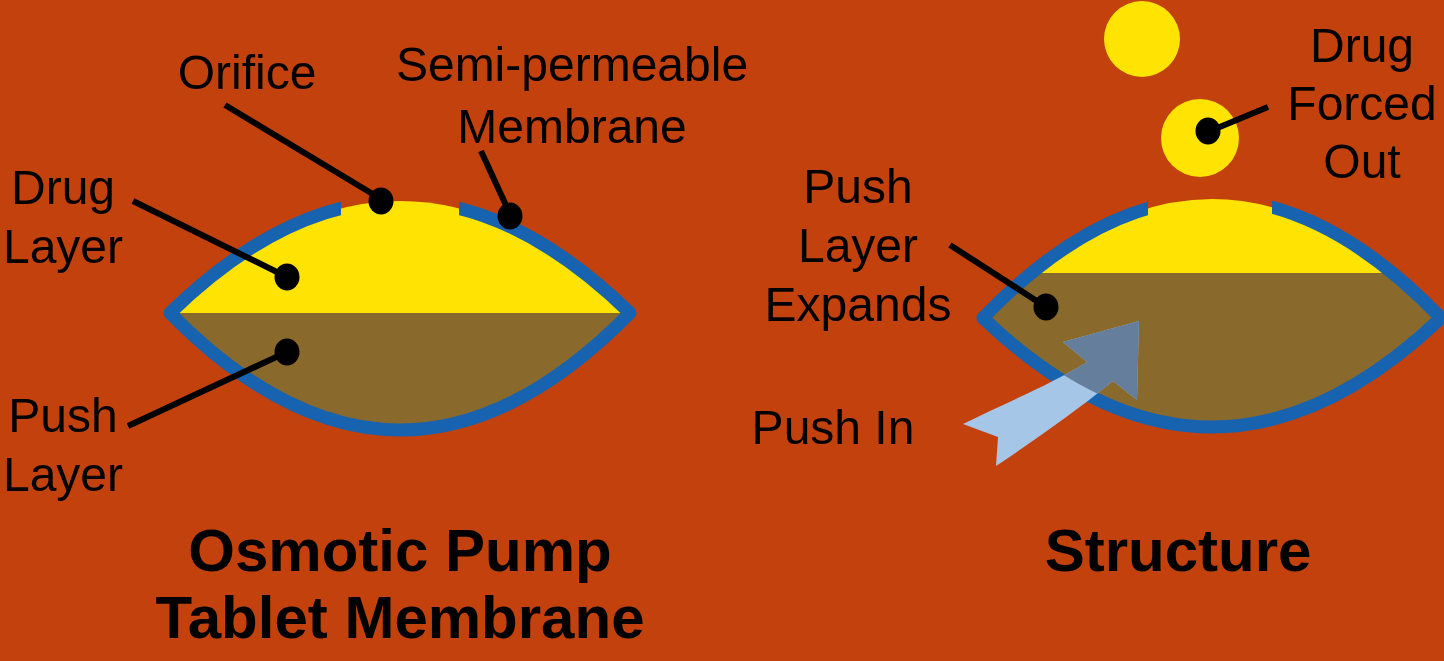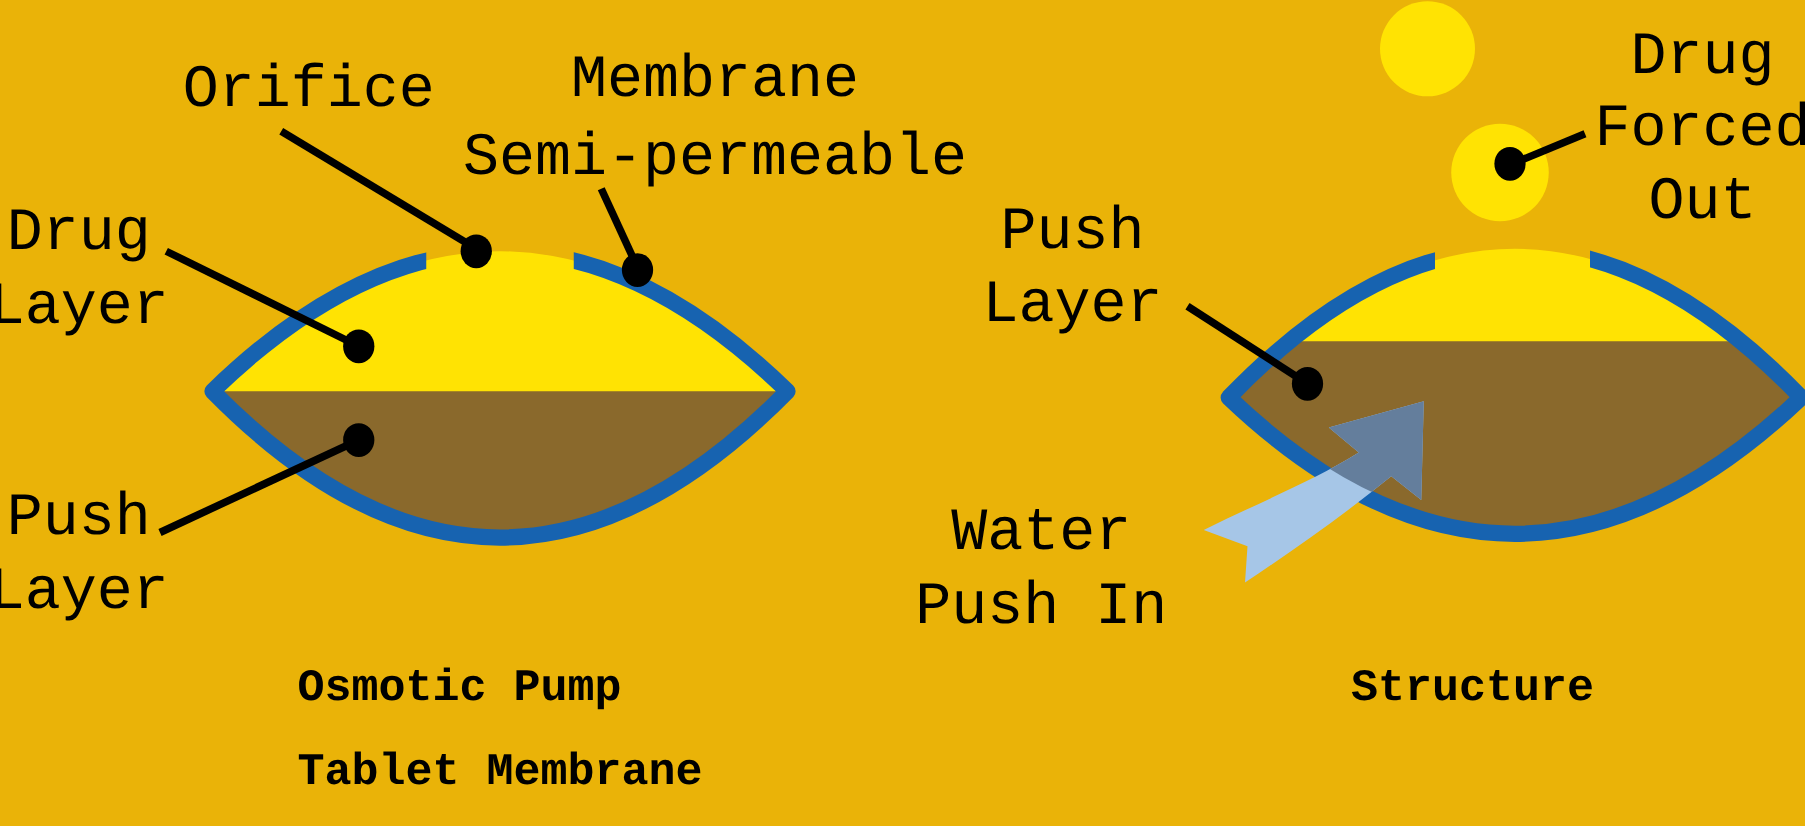--- a/index.html
+++ b/index.html
@@ -4,23 +4,23 @@
 <style>
   html, body {
     margin: 0;
     padding: 0;
     background: #FFFFFF;
   }
   .canvas {
     position: relative;
     width: 1444px;
     height: 661px;
-    background: #eab308;
+    background: #c2410c;
     overflow: hidden;
-    font-family: Liberation Mono, monospace;
+    font-family: Liberation Sans, sans-serif;
     color: #000;
   }
   .canvas svg {
     position: absolute;
     left: 0;
     top: 0;
   }
   .label {
     position: absolute;
     transform: translateX(-50%);
@@ -29,23 +29,23 @@
     font-size: 48px;
     line-height: 59px;
     font-weight: 400;
     color: #000;
   }
   .label.lh58 { line-height: 58px; }
   .label.lh62 { line-height: 62px; }
   .title {
     position: absolute;
     transform: translateX(-50%);
-    text-align: left;
+    text-align: center;
     white-space: nowrap;
-    font-size: 36px;
+    font-size: 60px;
     line-height: 67px;
     font-weight: 700;
     color: #000;
   }
 </style>
 </head>
 <body>
 
 <div class="canvas">
 
@@ -100,46 +100,46 @@
 
     <ellipse cx="1046" cy="307" rx="12.5" ry="13.5" fill="#000000"></ellipse>
     <ellipse cx="1208" cy="131" rx="12.5" ry="13.5" fill="#000000"></ellipse>
   </svg>
 
   <div class="label lh58" style="left:247px; top:44px;">
     <div>Orifice</div>
   </div>
 
   <div class="label lh62" style="left:572px; top:34px;">
+    <div>Semi-permeable</div>
     <div>Membrane</div>
-    <div>Semi-permeable</div>
   </div>
 
   <div class="label" style="left:63px; top:158px;">
     <div>Drug</div>
     <div>Layer</div>
   </div>
 
   <div class="label" style="left:63px; top:386px;">
     <div>Push</div>
     <div>Layer</div>
   </div>
 
   <div class="title" style="left:400px; top:517px;">
     <div>Osmotic Pump</div>
     <div>Tablet Membrane</div>
   </div>
 
   <div class="label" style="left:858px; top:157px;">
     <div>Push</div>
     <div>Layer</div>
+    <div>Expands</div>
   </div>
 
   <div class="label" style="left:833px; top:398px;">
-    <div>Water</div>
     <div>Push In</div>
   </div>
 
   <div class="label lh58" style="left:1362px; top:17px;">
     <div>Drug</div>
     <div>Forced</div>
     <div>Out</div>
   </div>
 
   <div class="title" style="left:1178px; top:517px;">

